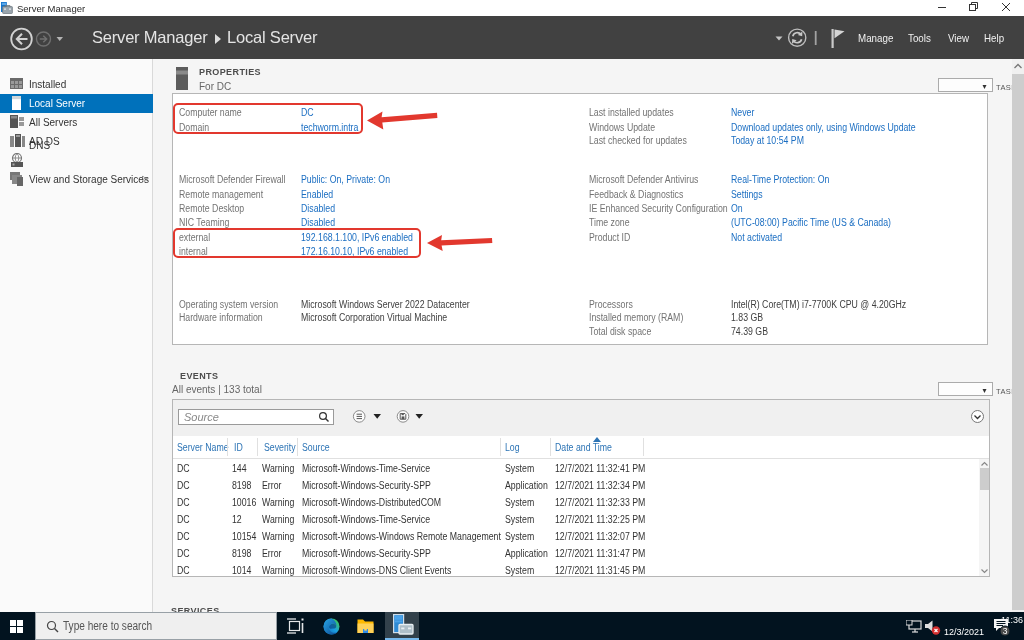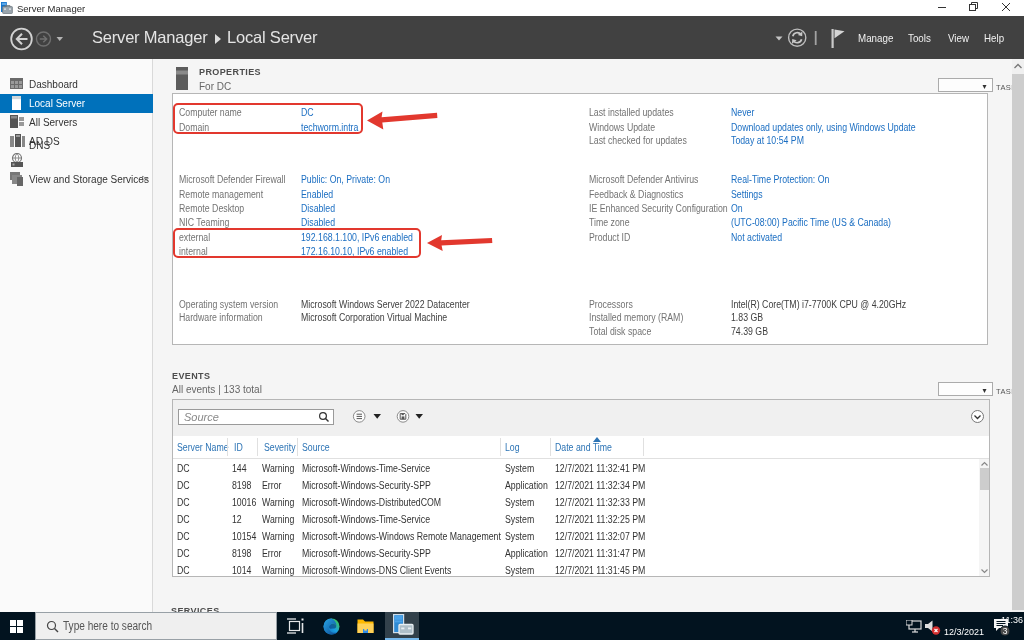--- a/index.html
+++ b/index.html
@@ -97,21 +97,21 @@
   <rect x="59.5" y="3" width="2.2" height="19" fill="#c9c9c9"></rect>
   <path d="M62.5 3.5 L72.5 5.3 L62.5 12.2 Z" fill="#d4d4d4"></path>
 </svg>
 <div class="menuitem" style="left:858px;">Manage</div>
 <div class="menuitem" style="left:908px;">Tools</div>
 <div class="menuitem" style="left:948px;">View</div>
 <div class="menuitem" style="left:984px;">Help</div>
 
 <div class="abs" id="sidebar"></div>
 <div class="sideitem" style="top:75px">
-    <span class="lbl">Dashboard</span>
+    <span class="lbl">Installed</span>
   </div>
 <div class="sideitem sel" style="top:94px">
     <span class="lbl">Local Server</span>
   </div>
 <div class="sideitem" style="top:113px">
     <span class="lbl">All Servers</span>
   </div>
 <div class="sideitem" style="top:132px">
     <span class="lbl">AD DS</span>
   </div>
@@ -224,21 +224,21 @@
 <div class="redbox" style="left:173px;top:103px;width:190px;height:31px;"></div>
 <div class="redbox" style="left:173px;top:228px;width:248px;height:30px;"></div>
 
 <svg class="abs" style="left:365px;top:108px" width="75" height="24" viewBox="0 0 75 24">
   <path d="M2 12.5 L17.5 3.5 L16.6 9.3 L72 4.7 L72.4 9.9 L17.3 14.5 L18.3 21.5 Z" fill="#e2382e"></path>
 </svg>
 <svg class="abs" style="left:425px;top:233px" width="70" height="20" viewBox="0 0 70 20">
   <path d="M2 10 L17 2 L16.2 7.2 L67 4.9 L67.3 10.1 L16.6 12.6 L17.7 18 Z" fill="#e2382e"></path>
 </svg>
 
-<div class="seclabel" style="left:172px;top:371px;">EVENTS</div>
+<div class="seclabel" style="left:180px;top:371px;">EVENTS</div>
 <div class="secsub" style="left:172px;top:384px;">All events | 133 total</div>
 <div class="tasksbtn" style="left:938px;top:382px;">
     <span>TASKS</span>
     <i>▾</i>
   </div>
 
 <div class="panel" style="left:172px;top:399px;width:818px;height:178px;"></div>
 <div class="abs" style="left:173px;top:400px;width:816px;height:36px;background:#f0f0f0;"></div>
 
 <div class="abs" style="left:178px;top:409px;width:156px;height:16px;background:#fff;border:1px solid #9a9a9a;"></div>

